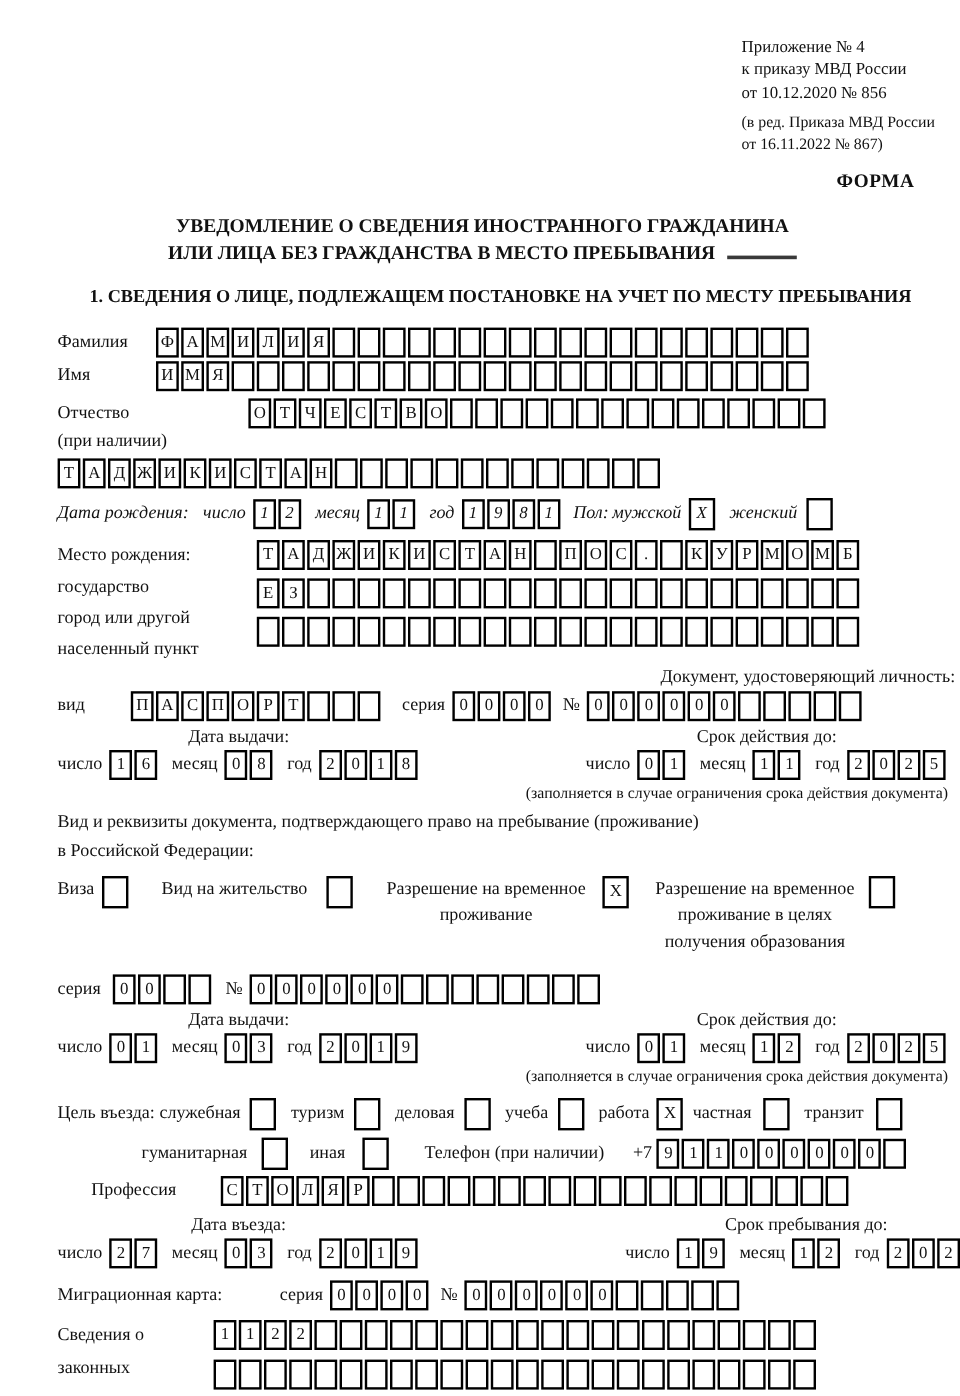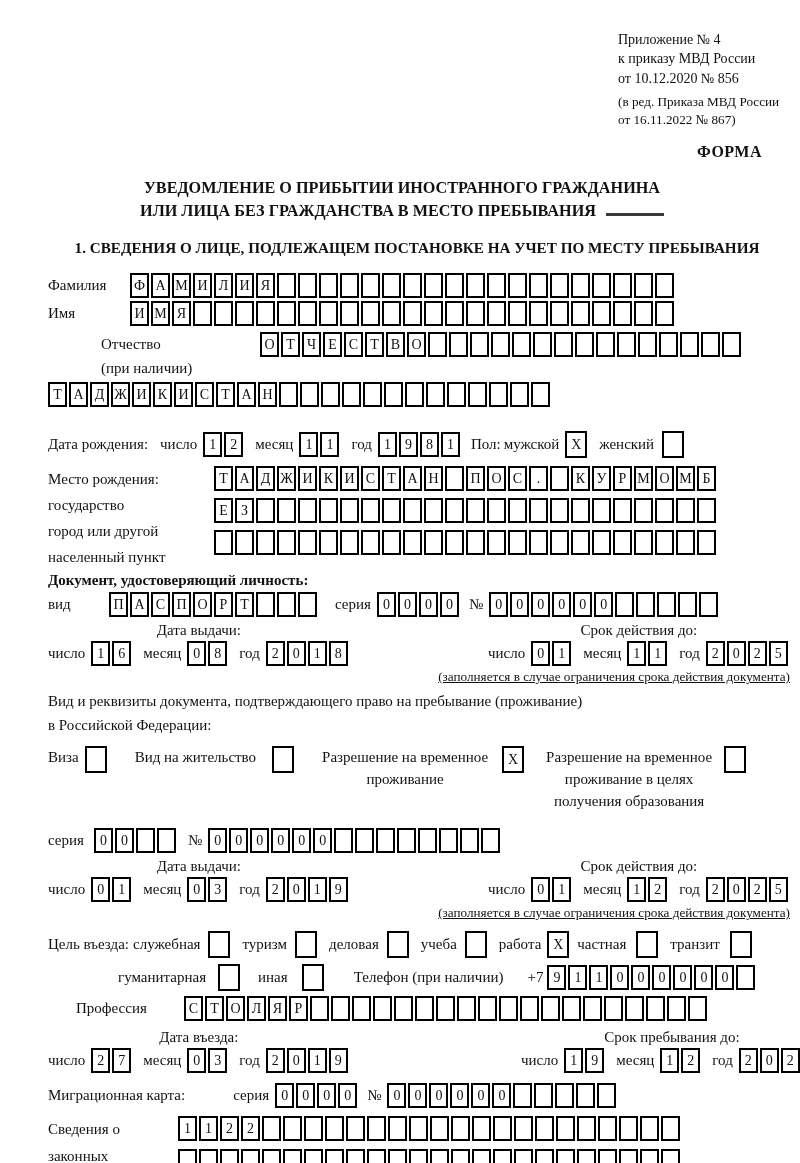--- a/index.html
+++ b/index.html
@@ -28,21 +28,21 @@
   .two{line-height:24px;}
 
   
   .dates{display:flex;align-items:flex-start;margin-top:4px;}
   .date-col-l{width:440px;flex:none;}
   .date-group{display:inline-block;text-align:center;}
   .date-title{font-size:15px;margin-bottom:2px;}
   .date-fields{display:flex;align-items:center;text-align:left;}
   .dlbl{margin:0 6px 0 10px;flex:none;}
   .dlbl:first-child{margin-left:0;}
-  .date-note{text-align:right;font-size:13.2px;margin-top:3px;padding-right:6px;text-decoration:underline;}
+  .date-note{text-align:right;font-size:13.2px;margin-top:3px;padding-right:6px;}
 
   
   .opts{display:flex;align-items:flex-start;margin-top:12px;}
   .opt{display:flex;align-items:flex-start;}
   .opt .olbl{text-align:center;line-height:22px;}
   .opt .cells{margin-left:10px;margin-top:0;}
 
   .place-rows .cells{margin-bottom:7px;}
   .guard-rows .cells{margin-bottom:8px;}
 </style>
@@ -57,21 +57,21 @@
     <div>от 10.12.2020 № 856</div>
     <div class="sub">
       <div>(в ред. Приказа МВД России</div>
       <div>от 16.11.2022 № 867)</div>
     </div>
   </div>
 
   <div class="forma">ФОРМА</div>
 
   <div class="title">
-    <div>УВЕДОМЛЕНИЕ О ПРИБЫТИИ ИНОСТРАННОГО ГРАЖДАНИНА</div>
+    <div>УВЕДОМЛЕНИЕ О СВЕДЕНИЯ ИНОСТРАННОГО ГРАЖДАНИНА</div>
     <div><span>ИЛИ ЛИЦА БЕЗ ГРАЖДАНСТВА В МЕСТО ПРЕБЫВАНИЯ</span><span class="title-underline"></span></div>
   </div>
 
   <div class="heading">1. СВЕДЕНИЯ О ЛИЦЕ, ПОДЛЕЖАЩЕМ ПОСТАНОВКЕ НА УЧЕТ ПО МЕСТУ ПРЕБЫВАНИЯ</div>
 
   <div class="row" style="margin-top:16px;">
     <span class="lbl w82">Фамилия</span>
     <span class="cells">
         <span class="cell">Ф</span>
         <span class="cell">А</span>
@@ -127,21 +127,21 @@
         <span class="cell"></span>
         <span class="cell"></span>
         <span class="cell"></span>
         <span class="cell"></span>
         <span class="cell"></span>
         <span class="cell"></span>
         <span class="cell"></span>
       </span>
   </div>
 
-  <div class="row-top" style="margin-top:6px;justify-content:center;">
+  <div class="row-top" style="margin-top:6px;">
     <span class="lbl two" style="width:159px;">
       <span>Отчество</span><br>
       <span>(при наличии)</span>
     </span>
     <span class="cells">
         <span class="cell">О</span>
         <span class="cell">Т</span>
         <span class="cell">Ч</span>
         <span class="cell">Е</span>
         <span class="cell">С</span>
@@ -188,21 +188,21 @@
         <span class="cell"></span>
         <span class="cell"></span>
         <span class="cell"></span>
         <span class="cell"></span>
         <span class="cell"></span>
         <span class="cell"></span>
         <span class="cell"></span>
       </span>
   </div>
 
-  <div class="row" style="margin-top:24px;">
+  <div class="row" style="margin-top:8px;font-style:italic;">
     <span class="lbl">Дата рождения:</span>
     <span class="dlbl" style="margin-left:12px;">число</span>
     <span class="cells">
         <span class="cell">1</span>
         <span class="cell">2</span>
       </span>
     <span class="dlbl">месяц</span>
     <span class="cells">
         <span class="cell">1</span>
         <span class="cell">1</span>
@@ -307,21 +307,21 @@
           <span class="cell"></span>
           <span class="cell"></span>
           <span class="cell"></span>
           <span class="cell"></span>
           <span class="cell"></span>
           <span class="cell"></span>
         </span>
     </span>
   </div>
 
-  <div style="text-align:left;font-weight:bold;margin-top:2px;">Документ, удостоверяющий личность:</div>
+  <div style="text-align:right;font-weight:normal;margin-top:2px;">Документ, удостоверяющий личность:</div>
 
   <div class="row" style="margin-top:3px;">
     <span class="lbl" style="width:61px;">вид</span>
     <span class="cells">
         <span class="cell">П</span>
         <span class="cell">А</span>
         <span class="cell">С</span>
         <span class="cell">П</span>
         <span class="cell">О</span>
         <span class="cell">Р</span>

